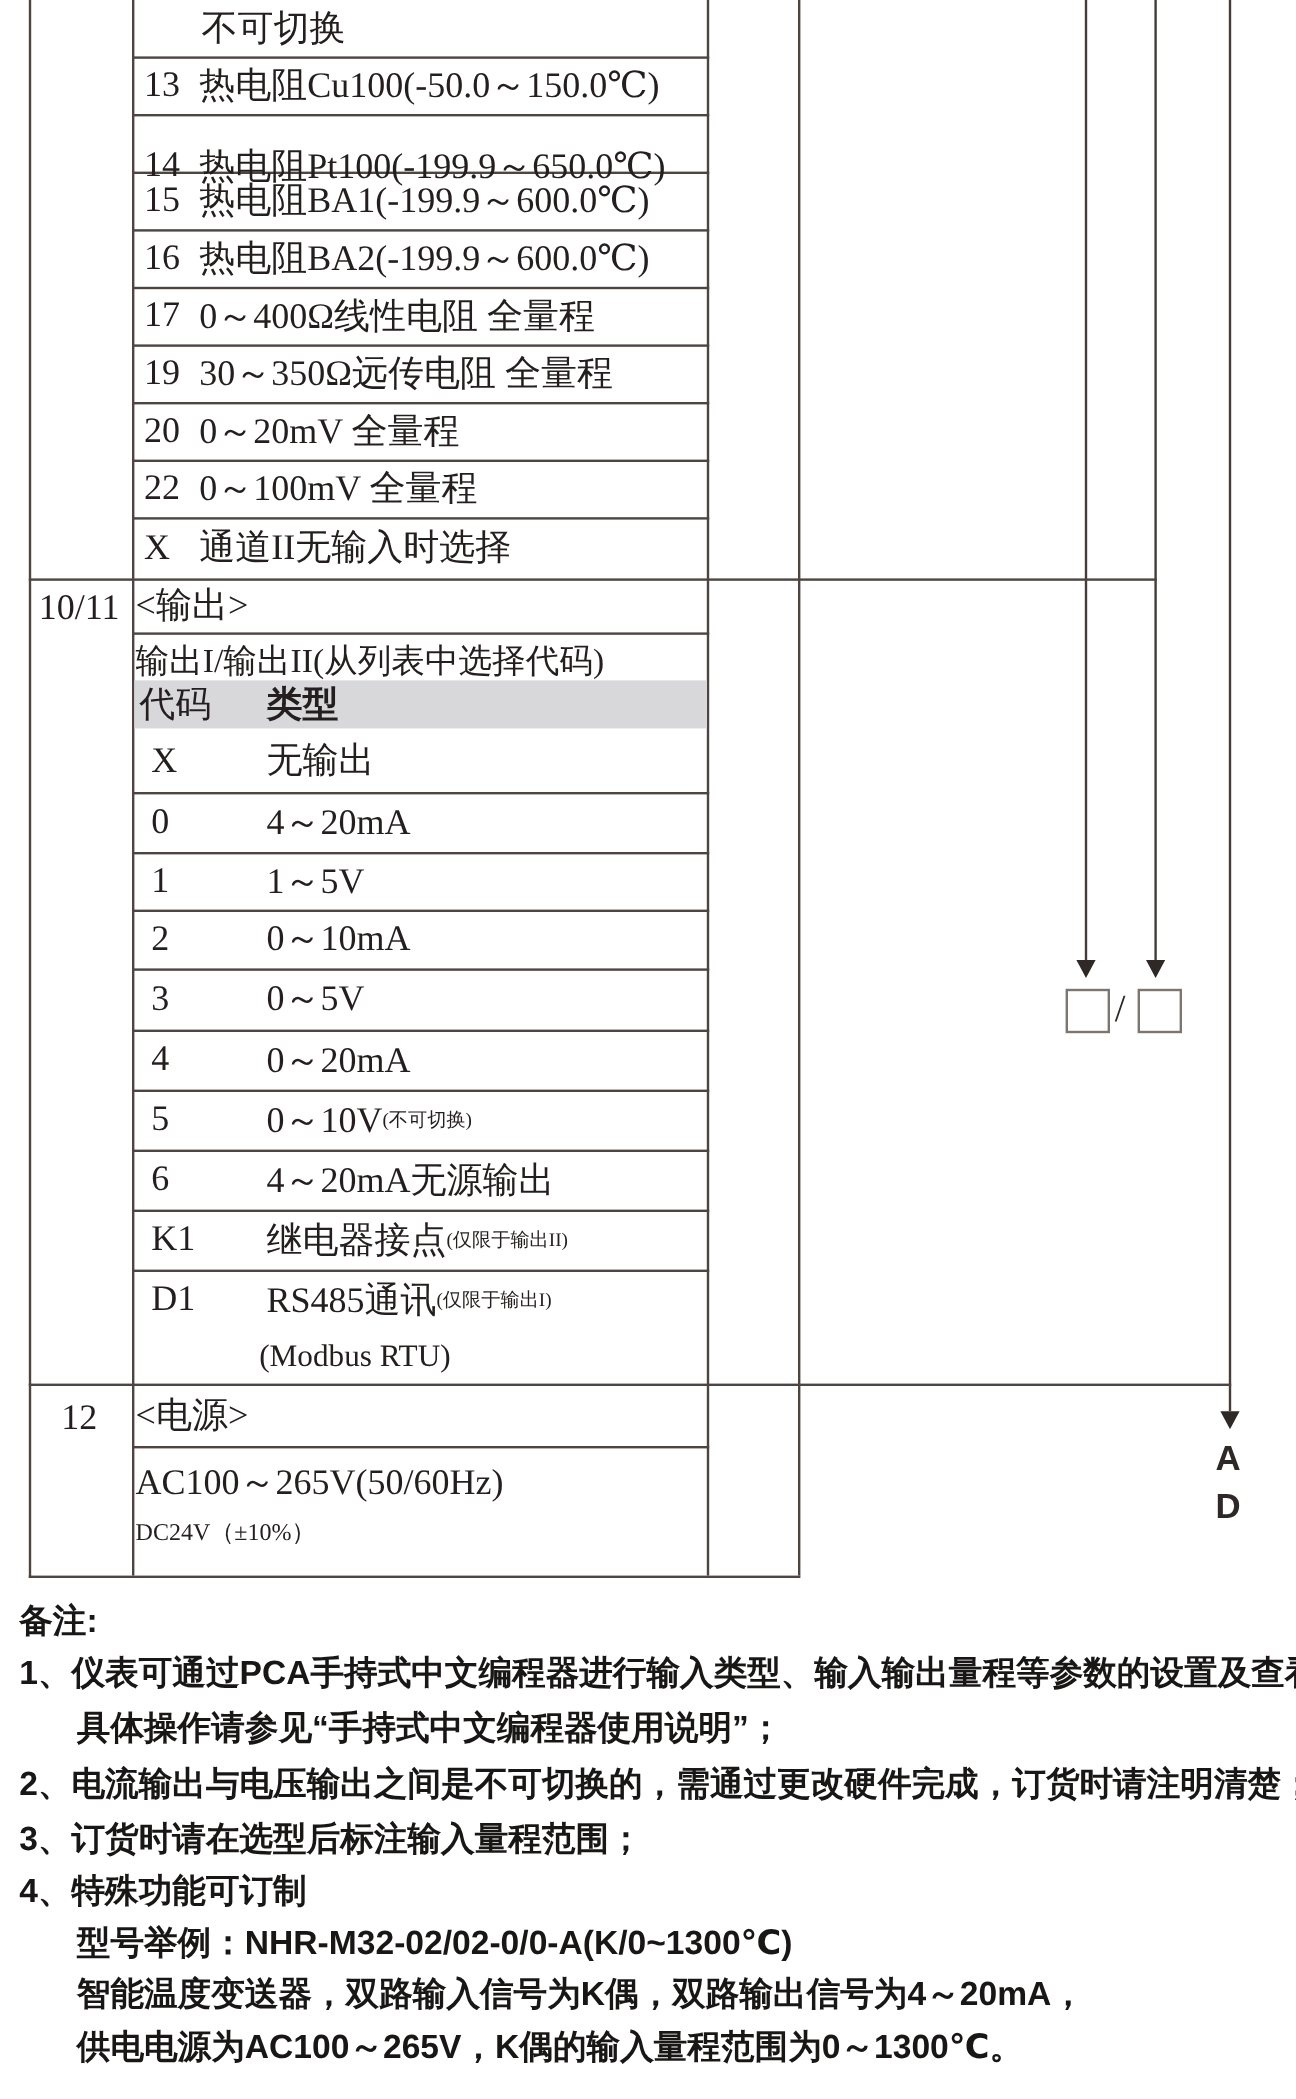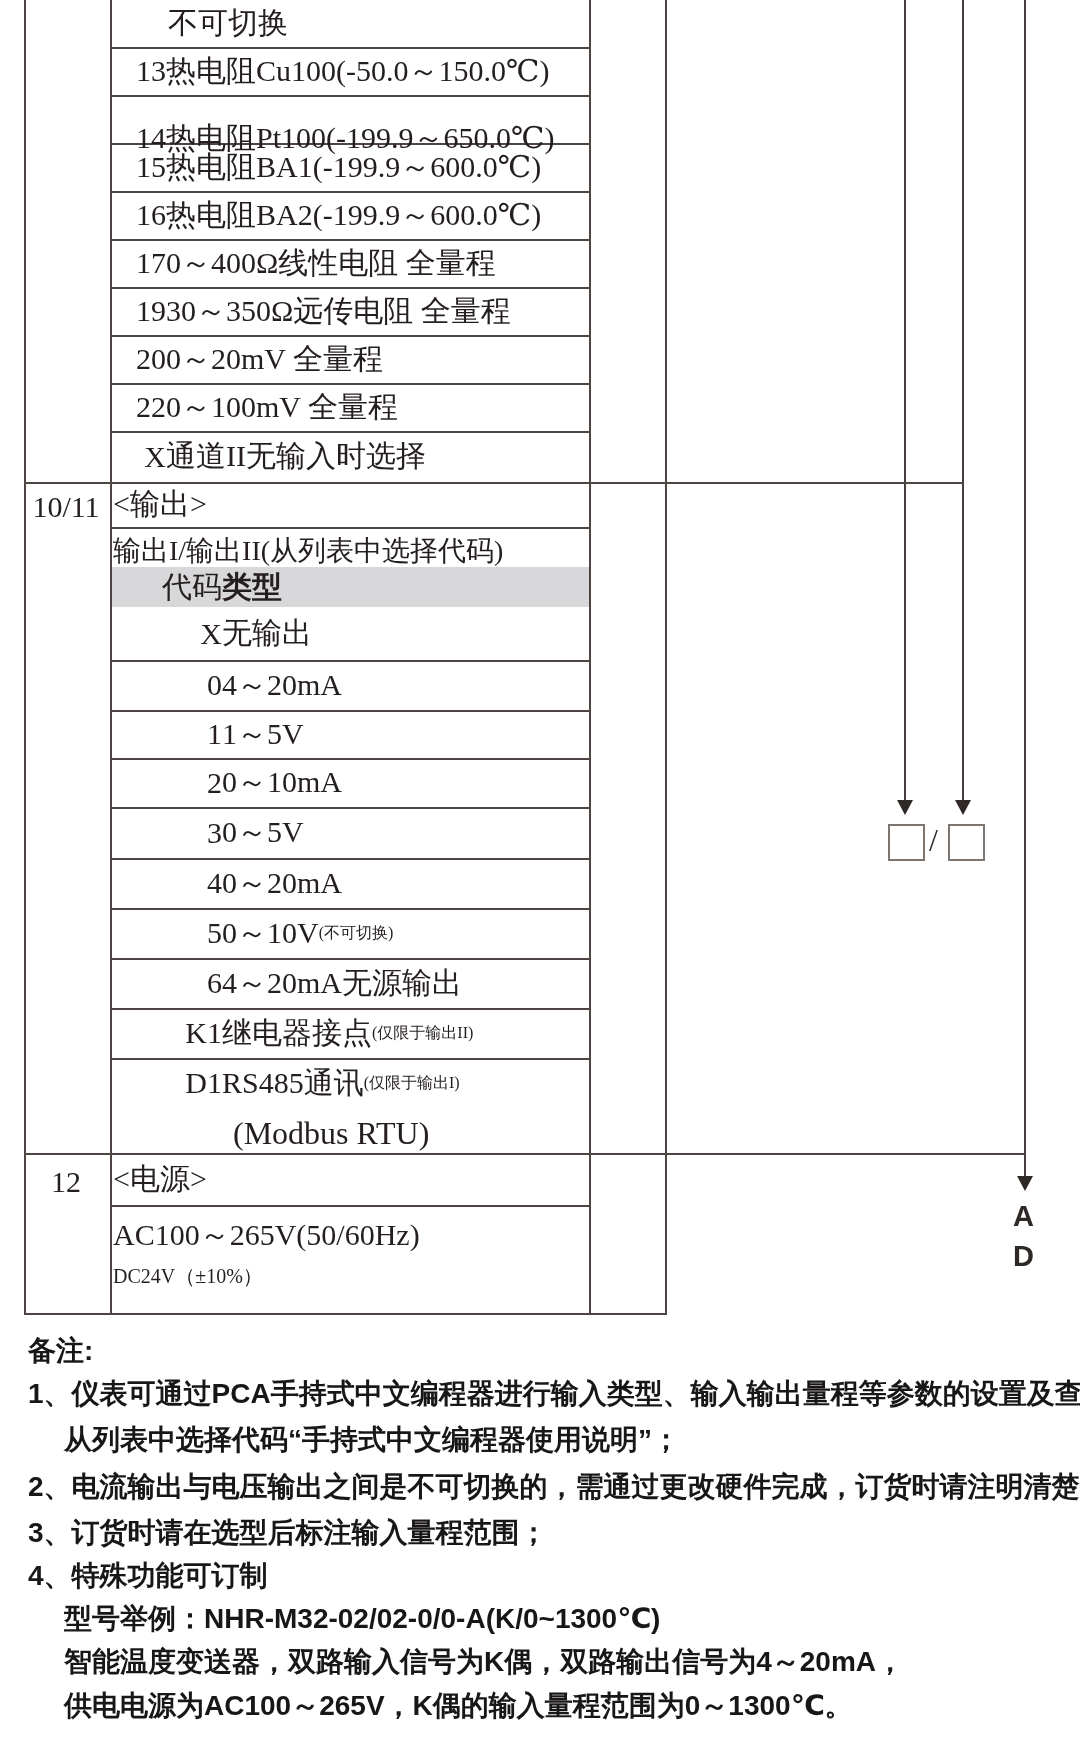--- a/index.html
+++ b/index.html
@@ -6,35 +6,35 @@
   .page{position:relative;width:1080px;height:1749px;background:#ffffff;overflow:hidden;
         font-family:"Liberation Serif","DejaVu Serif",serif;color:#241e1e;}
   .vline{position:absolute;width:2px;background:#4e4543;}
   .hline{position:absolute;height:2px;background:#4e4543;}
   .leader{position:absolute;width:2px;background:#443d3b;}
   .arrowhead{position:absolute;width:0;height:0;border-left:8px solid transparent;
              border-right:8px solid transparent;border-top:15px solid #2e2826;}
   .grayband{position:absolute;left:112px;width:477px;background:#d8d8db;}
   .trow{position:absolute;left:110px;width:479px;display:flex;align-items:center;
         font-size:30px;white-space:nowrap;}
-  .rcode{flex:0 0 auto;margin-left:10px;width:46px;text-align:right;}
+  .rcode{flex:0 0 auto;margin-left:10px;width:46px;}
   .orow .rcode{margin-left:16px;width:96px;}
   .hdr .rcode{margin-left:6px;width:106px;font-weight:normal;}
   .rlabel{flex:0 0 auto;}
   .small{font-size:16px;}
   .secno{position:absolute;left:24px;width:84px;text-align:center;font-size:30px;}
   .sectitle{position:absolute;left:113px;font-size:30px;white-space:nowrap;display:flex;align-items:center;}
   .subline{position:absolute;left:113px;font-size:28px;white-space:nowrap;}
   .codebox{position:absolute;width:33px;height:33px;border:2px solid #7d7570;background:#fff;}
   .slash{position:absolute;font-size:32px;color:#2e2826;}
   .pwr-letter{position:absolute;font-family:"Liberation Sans","DejaVu Sans",sans-serif;
               font-weight:bold;font-size:29px;color:#2e2826;}
   .notes{font-family:"Liberation Sans","DejaVu Sans",sans-serif;font-weight:bold;
          font-size:28px;color:#191616;}
-  .note-line{position:absolute;left:28px;white-space:nowrap;}
+  .note-line{position:absolute;left:16px;white-space:nowrap;}
   .note-line.indent{left:64px;}
 </style>
 </head>
 <body>
 
 <div class="page">
 
   <div class="vline" style="left:24px;top:0;height:1315px"></div>
   <div class="vline" style="left:110px;top:0;height:1313px"></div>
   <div class="vline" style="left:589px;top:0;height:1313px"></div>
@@ -166,31 +166,31 @@
   <div class="trow orow" style="top:1008px;height:50px">
     <span class="rcode">K1</span>
     <span class="rlabel">继电器接点</span>
     <span class="rlabel small">(仅限于输出II)</span>
   </div>
   <div class="trow orow" style="top:1058px;height:50px">
     <span class="rcode">D1</span>
     <span class="rlabel">RS485通讯</span>
     <span class="rlabel small">(仅限于输出I)</span>
   </div>
-  <div class="subline small" style="top:1115px;left:233px;font-size:32px">(Modbus RTU)</div>
+  <div class="subline small" style="top:1115px;left:216px;font-size:26px">(Modbus RTU)</div>
 
   <div class="secno" style="top:1165px">12</div>
   <div class="sectitle" style="top:1153px;height:52px">&lt;电源&gt;</div>
   <div class="subline" style="top:1215px;font-size:30px">AC100～265V(50/60Hz)</div>
   <div class="subline" style="top:1263px;font-size:20px">DC24V（±10%）</div>
 
   <div class="notes">
     <div class="note-line" style="top:1332px">备注:</div>
     <div class="note-line" style="top:1375px">1、仪表可通过PCA手持式中文编程器进行输入类型、输入输出量程等参数的设置及查看，</div>
-    <div class="note-line indent" style="top:1421px">从列表中选择代码“手持式中文编程器使用说明”；</div>
+    <div class="note-line indent" style="top:1421px">具体操作请参见“手持式中文编程器使用说明”；</div>
     <div class="note-line" style="top:1468px">2、电流输出与电压输出之间是不可切换的，需通过更改硬件完成，订货时请注明清楚；</div>
     <div class="note-line" style="top:1514px">3、订货时请在选型后标注输入量程范围；</div>
     <div class="note-line" style="top:1557px">4、特殊功能可订制</div>
     <div class="note-line indent" style="top:1600px">型号举例：NHR-M32-02/02-0/0-A(K/0~1300℃)</div>
     <div class="note-line indent" style="top:1643px">智能温度变送器，双路输入信号为K偶，双路输出信号为4～20mA，</div>
     <div class="note-line indent" style="top:1687px">供电电源为AC100～265V，K偶的输入量程范围为0～1300℃。</div>
   </div>
 
 </div>
 

